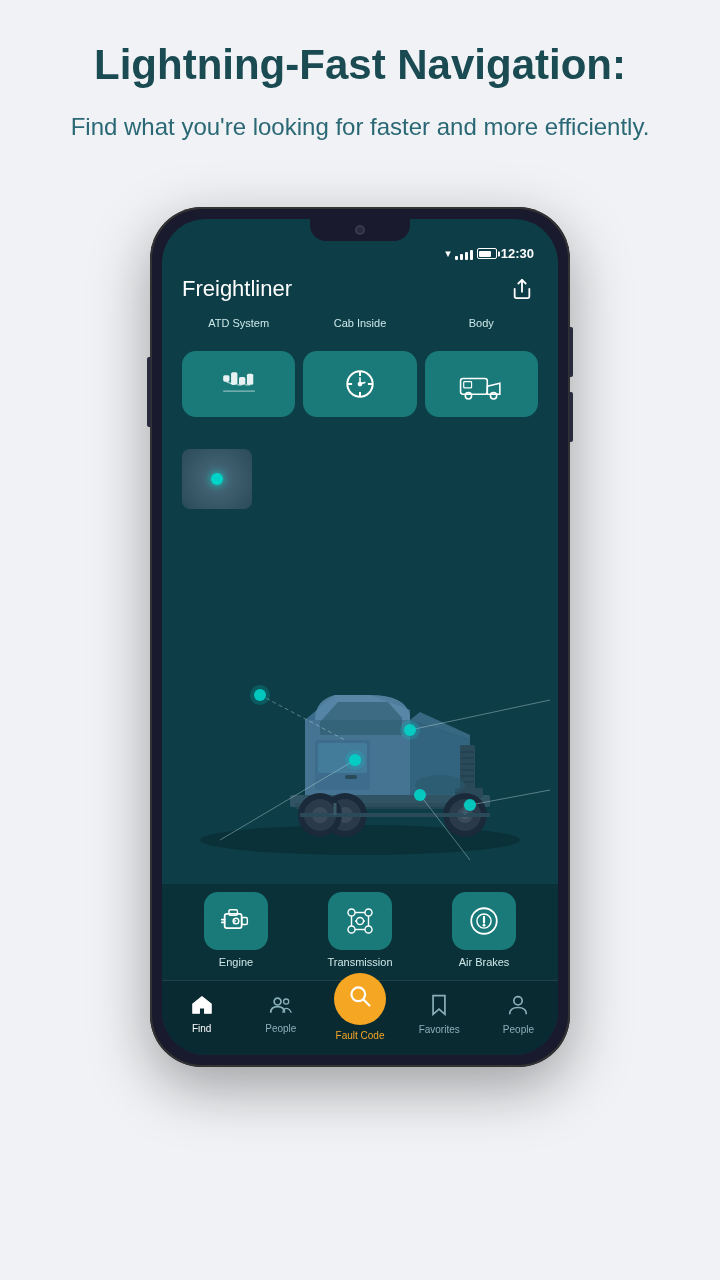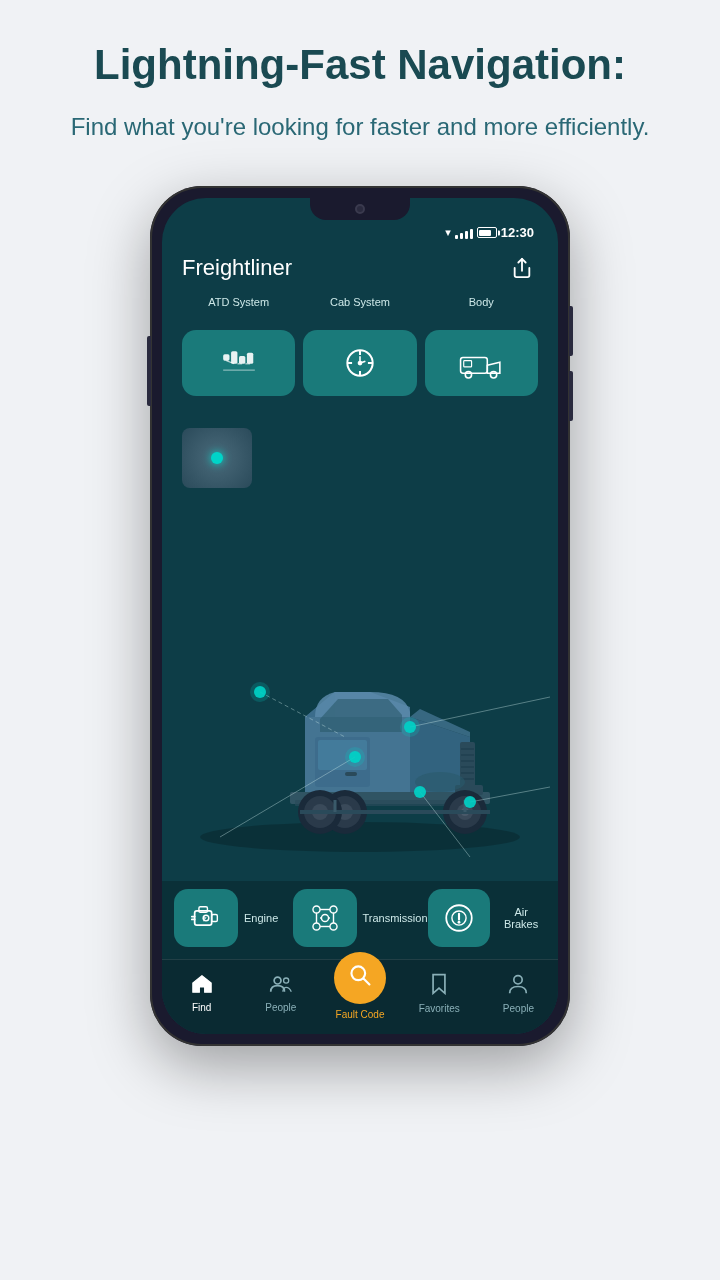--- a/index.html
+++ b/index.html
@@ -22,21 +22,21 @@
       text-align: center;
       line-height: 1.2;
       margin-bottom: 20px;
     }
 
     .page-subtitle {
       font-size: 24px;
       color: #2a6875;
       text-align: left;
       line-height: 1.4;
-      margin-bottom: 42px;
+      margin-bottom: 63px;
     }
 
     
     .phone-frame {
       width: 420px;
       height: 860px;
       background: #1a1a2e;
       border-radius: 52px;
       padding: 12px;
       box-shadow: 0 20px 60px rgba(0,0,0,0.35), inset 0 0 0 2px #333;
@@ -236,21 +236,21 @@
     
     .bottom-systems {
       display: flex;
       justify-content: space-around;
       padding: 8px 12px 12px;
       background: rgba(0,0,0,0.2);
     }
 
     .system-item {
       display: flex;
-      flex-direction: row;
+      flex-direction: column;
       align-items: center;
       gap: 6px;
       flex: 1;
     }
 
     .system-icon-box {
       width: 64px;
       height: 58px;
       background: #1a7a7a;
       border-radius: 14px;
@@ -411,21 +411,21 @@
             <rect x="34" y="6" width="8" height="14" rx="2" fill="white" opacity="0.9"></rect>
             <line x1="8" y1="16" x2="18" y2="20" stroke="white" stroke-width="1.5" opacity="0.7"></line>
             <line x1="22" y1="20" x2="28" y2="20" stroke="white" stroke-width="1.5" opacity="0.7"></line>
             <line x1="32" y1="20" x2="38" y2="20" stroke="white" stroke-width="1.5" opacity="0.7"></line>
             <line x1="4" y1="28" x2="44" y2="28" stroke="white" stroke-width="1.5" opacity="0.5"></line>
           </svg>
         </div>
       </div>
 
       <div class="top-tab">
-        <span class="top-tab-label">Cab System</span>
+        <span class="top-tab-label">Cab Inside</span>
         <div class="top-tab-card">
           <svg width="38" height="38" viewBox="0 0 48 48" fill="none">
             <circle cx="24" cy="24" r="16" stroke="white" stroke-width="2.5" fill="none"></circle>
             <circle cx="24" cy="24" r="3" fill="white"></circle>
             <line x1="24" y1="8" x2="24" y2="14" stroke="white" stroke-width="2.5"></line>
             <line x1="24" y1="34" x2="24" y2="40" stroke="white" stroke-width="2.5"></line>
             <line x1="8" y1="24" x2="14" y2="24" stroke="white" stroke-width="2.5"></line>
             <line x1="34" y1="24" x2="40" y2="24" stroke="white" stroke-width="2.5"></line>
             <line x1="24" y1="24" x2="24" y2="16" stroke="white" stroke-width="2" stroke-linecap="round"></line>
             <line x1="24" y1="24" x2="30" y2="22" stroke="white" stroke-width="2" stroke-linecap="round"></line>

